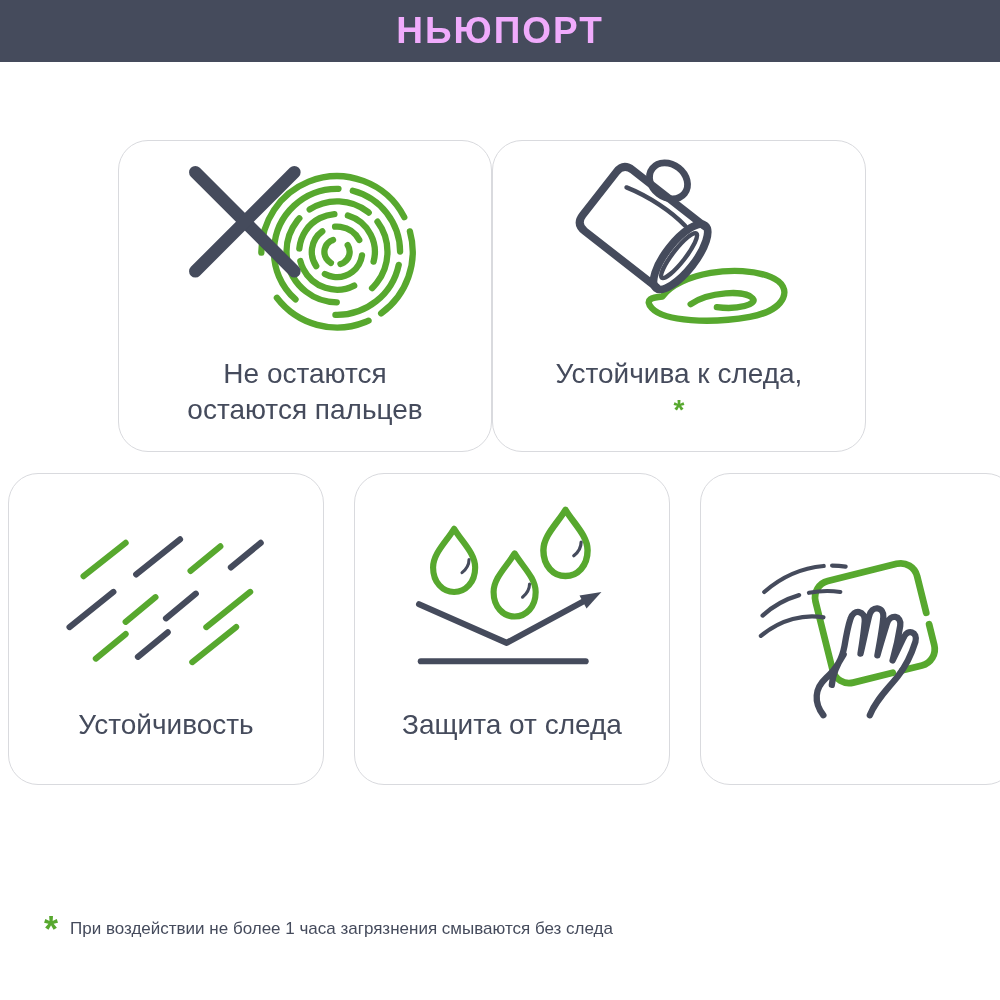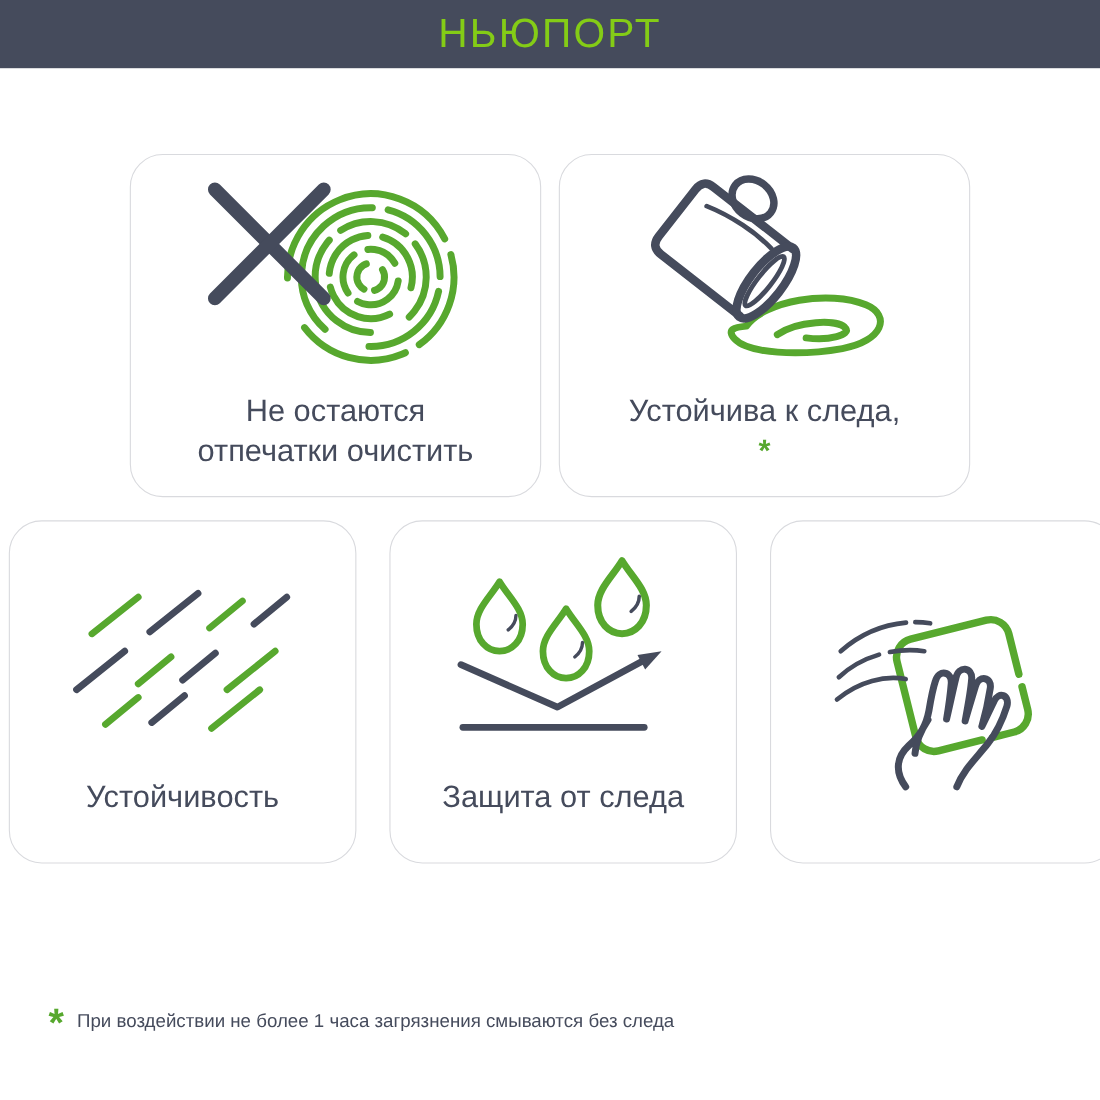--- a/index.html
+++ b/index.html
@@ -5,24 +5,24 @@
   html,body{margin:0;padding:0;}
   body{
     width:1000px;height:1000px;position:relative;background:#ffffff;
     font-family:"Liberation Sans", sans-serif;overflow:hidden;
   }
   .header{
     position:absolute;top:0;left:0;width:1000px;height:62px;
     background:#454b5c;display:flex;align-items:center;justify-content:center;
   }
   .header .title{
-    color:#84cc16;font-size:37px;font-weight:400;letter-spacing:2px;
+    color:#f0abfc;font-size:37px;font-weight:700;letter-spacing:2px;
   }
   .row{position:absolute;display:flex;}
-  .row1{top:140px;left:118px;gap:16px;align-items:center;}
+  .row1{top:140px;left:118px;align-items:center;}
   .row2{top:473px;left:8px;gap:30px;}
   .card{
     background:#ffffff;border:1.6px solid #d9dade;border-radius:30px;
     display:flex;flex-direction:column;align-items:center;box-sizing:border-box;
   }
   .card-lg{width:374px;height:312px;}
   .card-sm{width:316px;height:312px;}
   .icon-area{flex:1;display:flex;align-items:center;justify-content:center;width:100%;padding-top:6px;}
   .card-lg .icon-area svg{width:262px;height:auto;}
   .card-sm .icon-area svg{width:228px;height:auto;}
@@ -62,21 +62,21 @@
           <circle r="78" stroke-dasharray="115 16 95 15 105 50" transform="rotate(280)"></circle>
         </g>
         <g class="st-dark" stroke-width="13">
           <line x1="22" y1="24" x2="124" y2="126"></line>
           <line x1="124" y1="24" x2="22" y2="126"></line>
         </g>
       </svg>
     </div>
     <div class="caption">
       <span>Не остаются</span>
-      <span>отпечатки очистить</span>
+      <span>остаются пальцев</span>
     </div>
   </div>
 
   <div class="card card-lg">
     <div class="icon-area">
       <svg viewBox="0 0 270 210" xmlns="http://www.w3.org/2000/svg">
         <g class="st-green" stroke-width="6.5">
           <path d="M118,152 C135,128 196,118 230,132 C254,142 246,166 208,173 C168,180 120,178 107,164 C99,155 107,153 118,152 Z"></path>
           <path d="M147,160 C165,147 204,145 211,154 C216,160 196,166 174,163"></path>
         </g>

